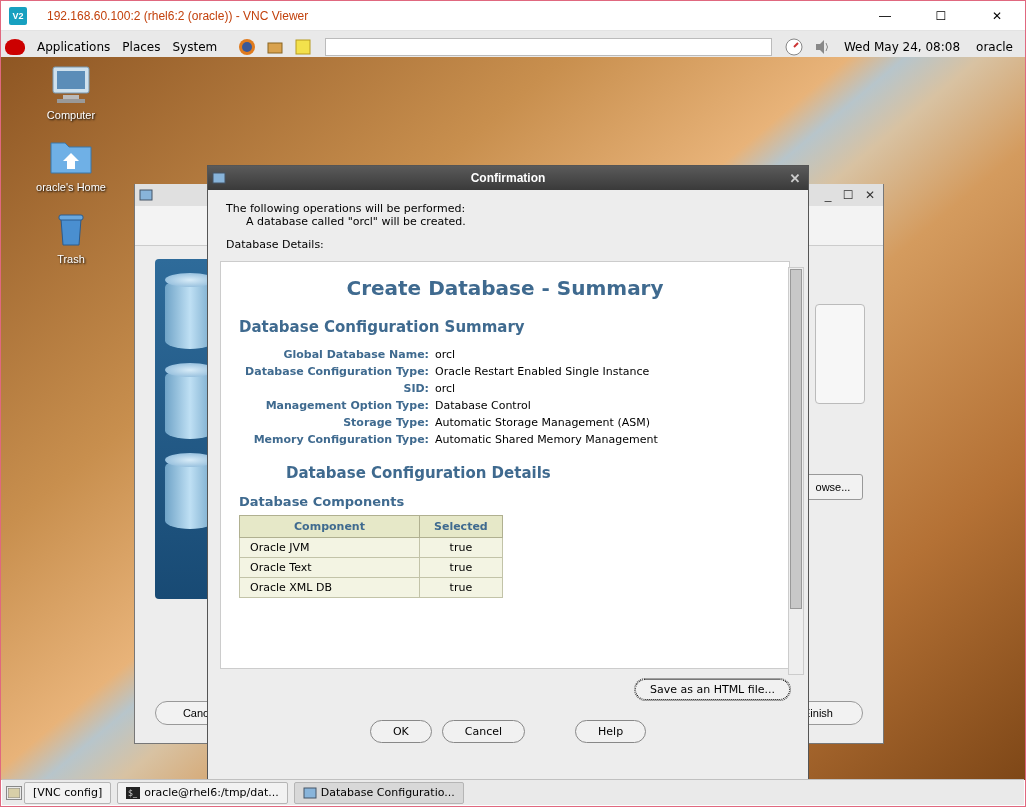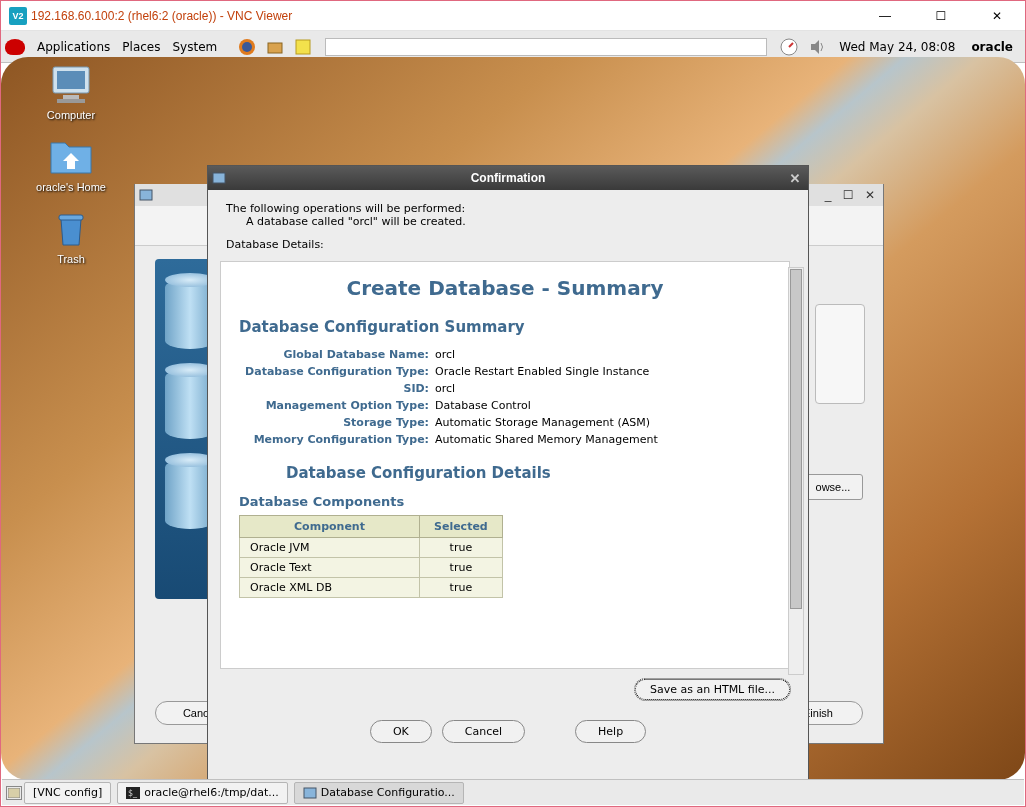--- a/index.html
+++ b/index.html
@@ -1,36 +1,36 @@
 <!DOCTYPE html>
 <html><head>
 <meta charset="utf-8">
 <style>
   * { box-sizing: border-box; margin: 0; padding: 0; }
   body { font-family: "Segoe UI", Tahoma, sans-serif; width: 1026px; height: 807px; overflow: hidden; background: #fff; }
   
   
   .vnc-window { width: 100%; height: 100%; display: flex; flex-direction: column; border: 1px solid #e0687f; }
   .vnc-titlebar { height: 30px; background: #fff; display: flex; align-items: center; padding: 0 8px; border-bottom: 1px solid #e3e3e3; }
-  .vnc-logo { width: 18px; height: 18px; background: #17a0c0; color: #fff; font-size: 9px; font-weight: bold; display: flex; align-items: center; justify-content: center; margin-right: 4px; border-radius: 2px; }
+  .vnc-logo { width: 18px; height: 18px; background: #17a0c0; color: #fff; font-size: 9px; font-weight: bold; display: flex; align-items: center; justify-content: center; margin-right: 20px; border-radius: 2px; }
   .vnc-title { flex: 1; font-size: 12px; color: #c2410c; }
   .vnc-btns { display: flex; gap: 16px; }
   .vnc-btn { width: 40px; height: 24px; display: flex; align-items: center; justify-content: center; font-family: sans-serif; font-size: 12px; }
   
   
   .desktop { flex: 1; position: relative; background: linear-gradient(140deg, #8e5623 0%, #c88f4e 30%, #e8b379 45%, #b7c5cb 48%, #d8c2a2 52%, #d49b5e 60%, #b47135 80%, #7e4717 100%); }
   
   
   .gnome-panel { height: 32px; background: #e9e9e9; border-bottom: 1px solid #bfbfbf; display: flex; align-items: center; padding: 0 4px; font-size: 12px; font-family: "DejaVu Sans", sans-serif; }
   .redhat-icon { width: 20px; height: 16px; background: #cc0000; border-radius: 50% 50% 40% 40%; margin-right: 6px; }
   .menu-item { padding: 2px 6px; cursor: default; }
   .panel-spacer { flex: 1; border: 1px solid #bbb; margin: 2px 8px; height: 18px; background: #fff; }
   .mini-icon { width: 22px; height: 22px; margin: 0 3px; display: inline-flex; align-items: center; justify-content: center; }
   .gnome-clock { margin: 0 8px; font-size: 12px; }
-  .gnome-user { font-weight: bold; margin: 0 8px; }
+  .gnome-user { font-weight: normal; margin: 0 8px; }
   
   
   .desktop-icons { position: absolute; top: 8px; left: 20px; }
   .d-icon { width: 100px; display: flex; flex-direction: column; align-items: center; color: #fff; font-size: 11px; text-shadow: 1px 1px 2px #000; margin-bottom: 16px; }
   .d-icon .icon-img { width: 48px; height: 40px; margin-bottom: 4px; }
   
   
   .dbca-win { position: absolute; left: 133px; top: 127px; width: 750px; height: 560px; background: #ededed; border: 1px solid #777; border-top: none; }
   .dbca-title { height: 22px; background: #e0e0e0; display: flex; align-items: center; gap: 6px; padding: 0 4px; font-size: 11px; }
   .dbca-wincontrols { margin-left: auto; font-size: 12px; letter-spacing: 4px; color: #333;}
@@ -125,21 +125,21 @@
       <span class="mini-icon">
         <svg width="20" height="20">
             <polygon points="4,7 8,7 12,3 12,17 8,13 4,13" fill="#888"></polygon>
             <path d="M14,6 Q17,10 14,14" stroke="#888" fill="none"></path>
           </svg>
       </span>
       <div class="gnome-clock">Wed May 24, 08:08</div>
       <div class="gnome-user">oracle</div>
     </div>
 
-    <div class="desktop" style="position:absolute; top:26px; left:0; right:0; bottom:26px;border-radius:27px;">
+    <div class="desktop" style="position:absolute; top:26px; left:0; right:0; bottom:26px;">
 
       <div class="desktop-icons">
         <div class="d-icon">
           <svg class="icon-img" width="48" height="40">
               <rect x="6" y="2" width="36" height="26" rx="2" fill="#cfe1ed" stroke="#7898b0"></rect>
               <rect x="10" y="6" width="28" height="18" fill="#5b8db8"></rect>
               <rect x="16" y="30" width="16" height="4" fill="#bbb"></rect>
               <rect x="10" y="34" width="28" height="4" fill="#999"></rect>
             </svg>
           <span>Computer</span>

